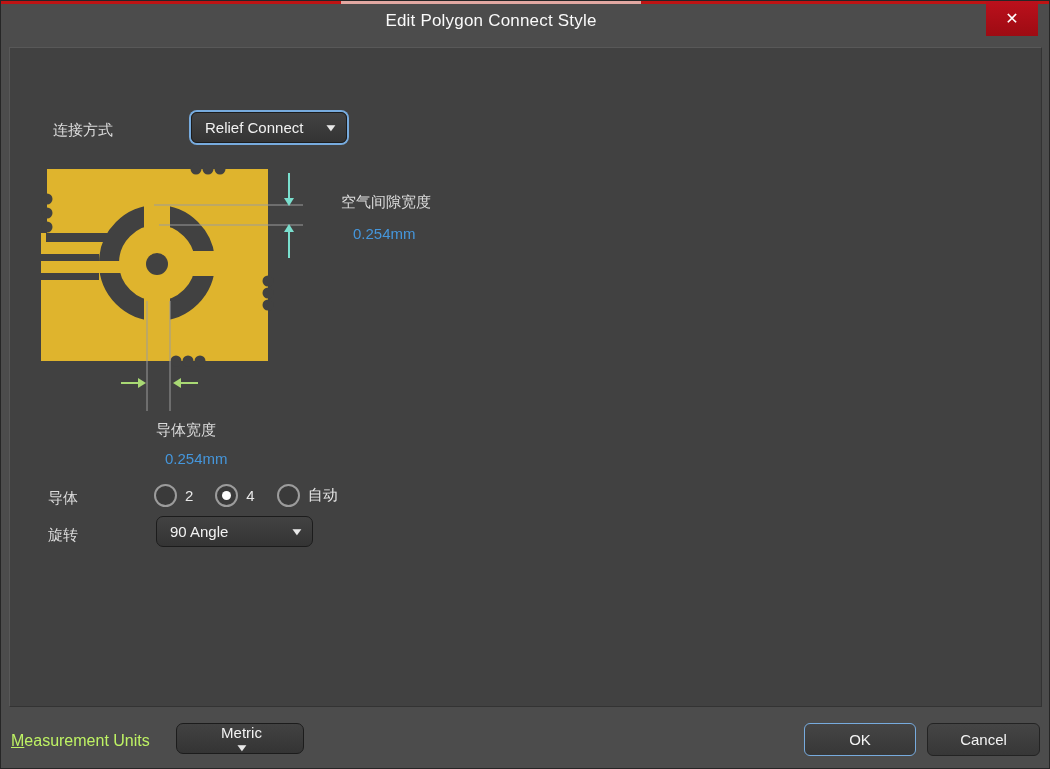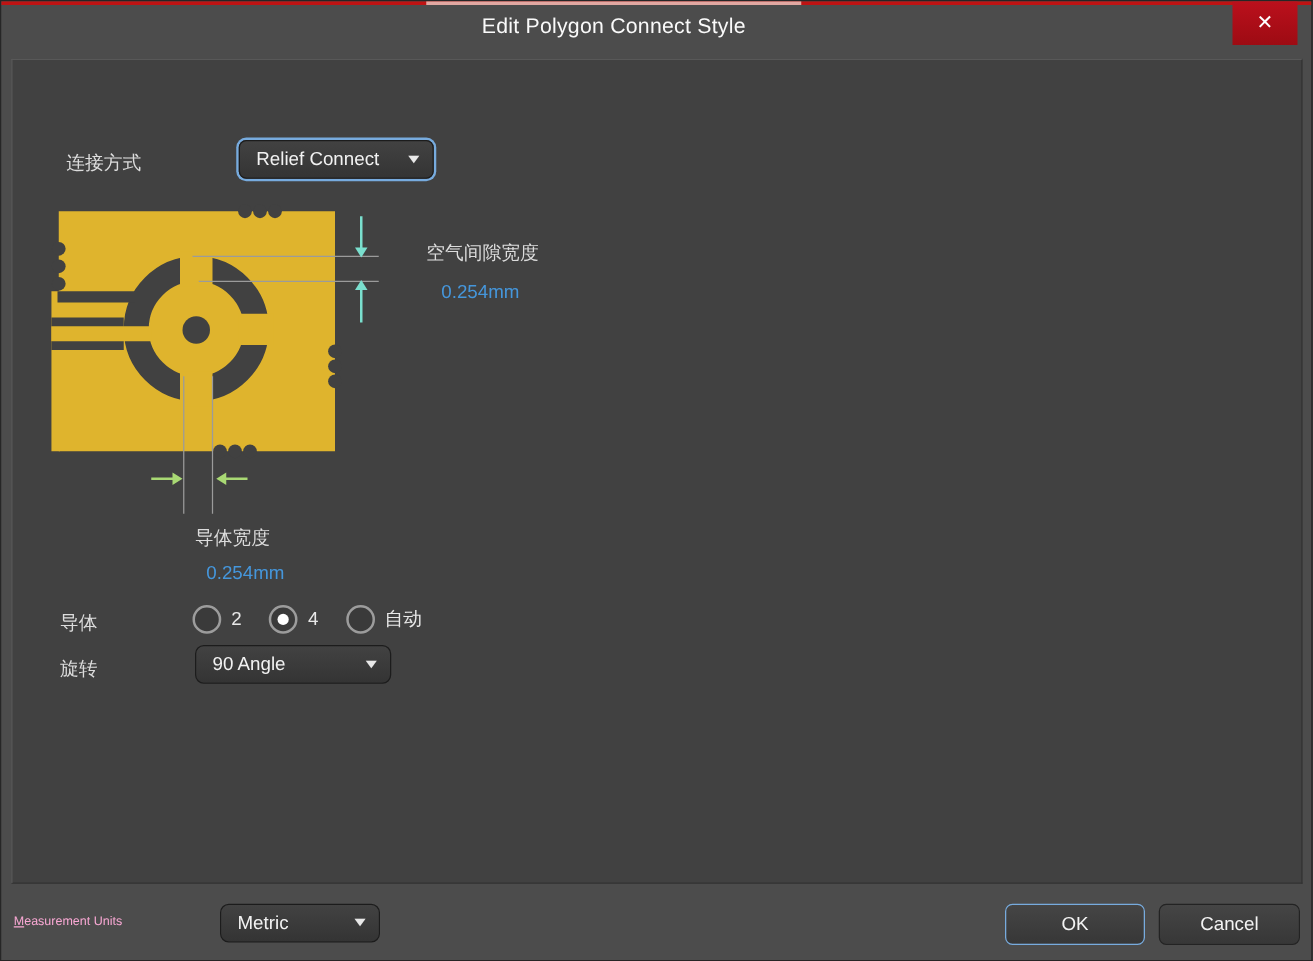--- a/index.html
+++ b/index.html
@@ -44,21 +44,21 @@
     width:23px;height:23px;box-sizing:border-box;border-radius:50%;
     border:2px solid #9c9c9c;background:#3a3a3a;position:relative;cursor:default;flex:none;
   }
   .radio.selected::after{
     content:"";position:absolute;left:5px;top:5px;width:9px;height:9px;
     border-radius:50%;background:#ffffff;
   }
   .radio-label{font-size:15px;color:#e8e8e8;margin-left:8px;white-space:nowrap;}
   .radio-gap{margin-left:22px;}
   
-  .footer-label{position:absolute;left:10px;top:731px;font-size:10px;color:#f9a8d4;}
+  .footer-label{position:absolute;left:10px;top:731px;font-size:16px;color:#bef264;}
   .footer-label u{text-decoration:underline;}
   .btn{
     position:absolute;top:722px;height:33px;box-sizing:border-box;
     background:linear-gradient(#454545,#373737);
     border-radius:6px;display:flex;align-items:center;justify-content:center;
     font-size:15px;color:#f4f4f4;cursor:default;
   }
   .btn.default{border:1px solid #77abde;}
   .btn.normal{border:1px solid #232323;}
 </style>
@@ -162,21 +162,21 @@
 
   <div class="lbl" style="left:47px;top:525px;">旋转</div>
   <div class="dropdown" style="left:155px;top:515px;width:157px;">
     <span>90 Angle</span>
     <span class="dd-arrow">▼</span>
   </div>
 
   <div class="footer-label">
     <u>M</u><span>easurement Units</span>
   </div>
-  <div class="dropdown" style="left:175px;top:722px;width:128px;">
+  <div class="dropdown" style="left:175px;top:722px;width:128px;flex-direction:column;">
     <span>Metric</span>
     <span class="dd-arrow">▼</span>
   </div>
   <div class="btn normal" style="left:926px;width:113px;">
     <span>Cancel</span>
   </div>
   <div class="btn default" style="left:803px;width:112px;">
     <span>OK</span>
   </div>
 

